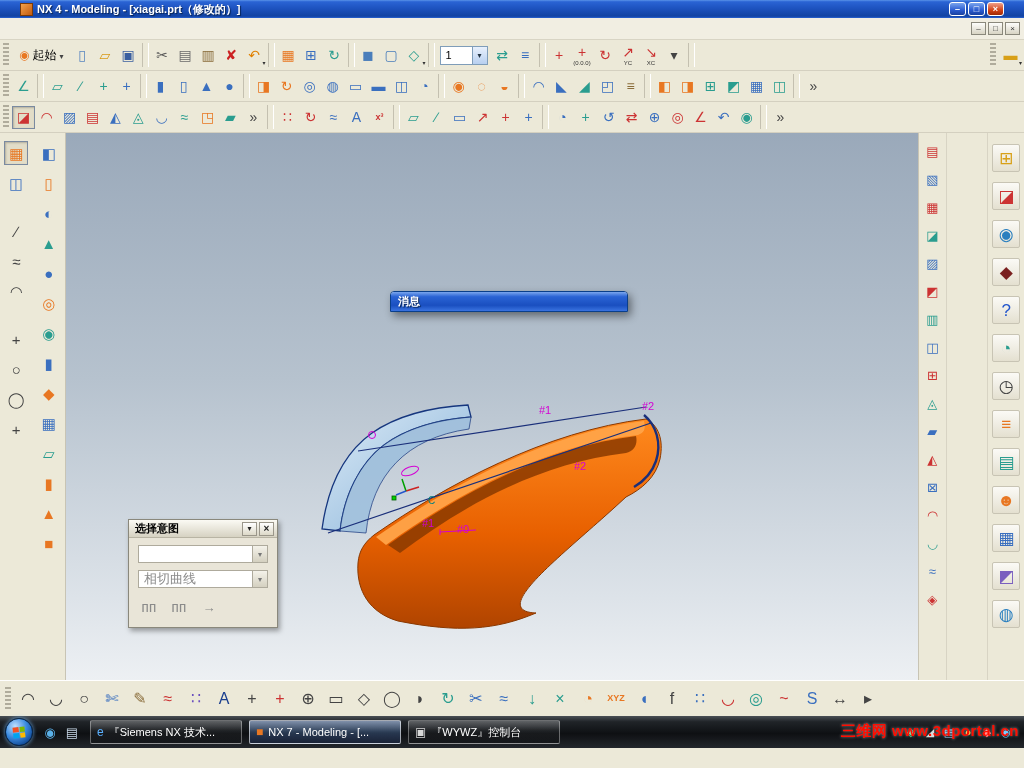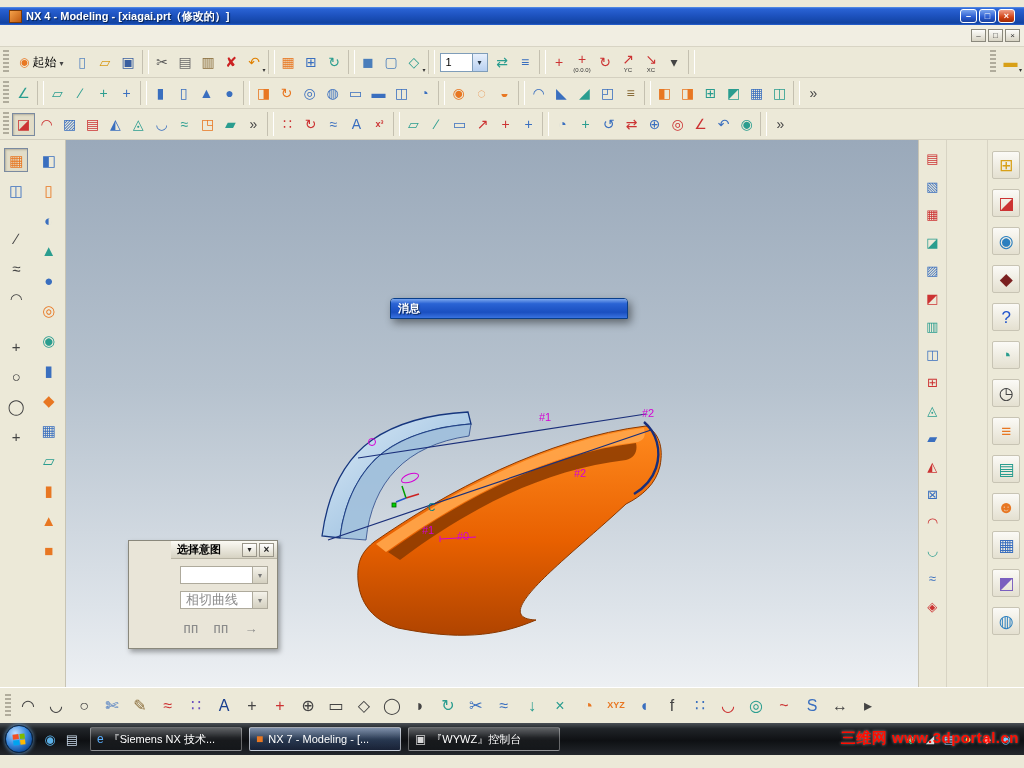--- a/index.html
+++ b/index.html
@@ -1,21 +1,21 @@
 <!DOCTYPE html>
 <html><head>
 <meta charset="utf-8">
 <style>
 *{margin:0;padding:0;box-sizing:border-box;}
 html,body{width:1024px;height:768px;}
 body{font-family:"Liberation Sans","DejaVu Sans",sans-serif;font-size:12px;background:#000;}
 .screen{position:relative;width:1024px;height:768px;background:#ECE9D8;overflow:hidden;}
 
 
-.titlebar{height:18px;background:linear-gradient(180deg,#5a93e8 0%,#2a63d4 10%,#1e53c0 45%,#1243a2 90%,#2a63d4 100%);display:flex;align-items:center;padding:0 9px;color:#fff;margin-top:7px;}
+.titlebar{height:18px;background:linear-gradient(180deg,#5a93e8 0%,#2a63d4 10%,#1e53c0 45%,#1243a2 90%,#2a63d4 100%);display:flex;align-items:center;padding:0 20px;color:#fff;}
 .appicon{width:13px;height:13px;background:linear-gradient(135deg,#f4a14a,#c05a10);border:1px solid #7a3a08;margin-right:4px;flex:0 0 auto;}
 .titlebar .title{flex:1;font-size:11px;font-weight:bold;text-shadow:1px 1px 1px #05204e;white-space:nowrap;overflow:hidden;}
 .winbtn{width:17px;height:14px;margin-left:2px;border-radius:3px;border:1px solid #fff;display:flex;align-items:center;justify-content:center;font-size:9px;color:#fff;flex:0 0 auto;}
 .winbtn.min,.winbtn.max{background:linear-gradient(180deg,#7aa4ee,#2a5bd0 60%,#1a419e);}
 .winbtn.close{background:linear-gradient(180deg,#f0a08a,#d24215 60%,#9e2a05);}
 .winbtn.min::before{content:"–";font-weight:bold;}
 .winbtn.max::before{content:"□";}
 .winbtn.close::before{content:"×";font-weight:bold;}
 
 
@@ -69,21 +69,21 @@
 .dialog{position:absolute;left:324px;top:158px;width:238px;z-index:10;background:#ECE9D8;border:1px solid #0a3f8a;border-radius:4px 4px 0 0;box-shadow:3px 4px 8px rgba(0,0,0,.45);}
 .dtitle{height:19px;border-radius:3px 3px 0 0;background:linear-gradient(180deg,#7aa6ee 0%,#2a63d4 25%,#1a4fc0 70%,#3a73e0 100%);color:#fff;font-size:11px;font-weight:bold;display:flex;align-items:center;padding-left:7px;text-shadow:1px 1px 1px #05204e;}
 .dbody{padding:7px 7px 8px;}
 .msgpanel{border:1px solid #9a968a;box-shadow:inset 1px 1px 0 #fff;background:#F4F2EA;height:50px;display:flex;align-items:center;padding:0 10px;gap:10px;}
 .erricon{width:30px;height:30px;border-radius:50%;background:radial-gradient(circle at 35% 30%,#ff8a7a,#e81123 55%,#9e0010);border:1px solid #7a0008;color:#fff;font-weight:bold;font-size:17px;display:flex;align-items:center;justify-content:center;flex:0 0 auto;}
 .erricon::before{content:"×";}
 .msgtext{font-size:12px;color:#000;}
 .okbtn{display:block;margin:8px auto 0;width:72px;height:21px;background:linear-gradient(180deg,#fefefe,#ece8dc 60%,#d8d4c4);border:1px solid #2a5fa8;border-radius:3px;font-size:12px;font-family:inherit;outline:1px dotted #666;outline-offset:-4px;cursor:default;}
 
 
-.palette{position:absolute;left:62px;top:400px;width:150px;z-index:5;background:#E9E5D8;border:1px solid #8a887c;box-shadow:2px 3px 5px rgba(0,0,0,.35);padding-left:42px;}
+.palette{position:absolute;left:62px;top:386px;width:150px;z-index:5;background:#E9E5D8;border:1px solid #8a887c;box-shadow:2px 3px 5px rgba(0,0,0,.35);}
 .ptitle{height:18px;background:linear-gradient(180deg,#fbfaf4,#d6d2c2);border-bottom:1px solid #b8b4a4;display:flex;align-items:center;padding:0 3px 0 6px;font-size:11px;font-weight:bold;gap:2px;}
 .ptitle .pt-label{flex:1;}
 .pbtn{width:15px;height:14px;border:1px solid #9a968a;background:linear-gradient(#fff,#ddd9c8);display:flex;align-items:center;justify-content:center;font-size:8px;color:#222;}
 .pbtn.parrow::before{content:"▾";}
 .pbtn.pclose::before{content:"×";font-size:10px;font-weight:bold;}
 .pbody{padding:7px 9px 5px;display:flex;flex-direction:column;gap:7px;}
 .pcombo{height:18px;background:#fff;border:1px solid #aeaa9c;display:flex;align-items:center;padding-left:5px;font-size:13px;color:#8a8a8a;}
 .pcombo .carr{margin-left:auto;width:15px;height:16px;background:linear-gradient(#f4f2ea,#d4d0c0);border-left:1px solid #aeaa9c;display:flex;align-items:center;justify-content:center;}
 .pcombo .carr::after{content:"▾";font-size:8px;color:#777;}
 .prow{display:flex;align-items:center;gap:8px;padding:2px 0 5px;}

